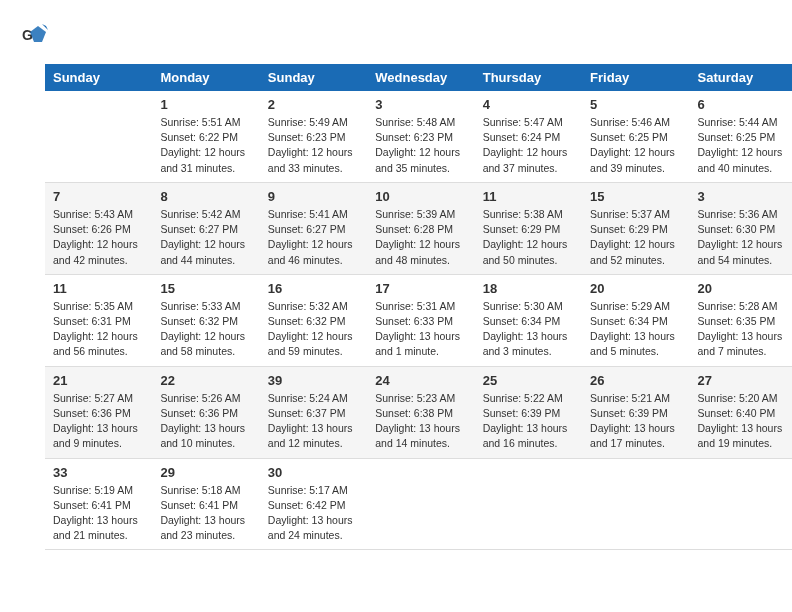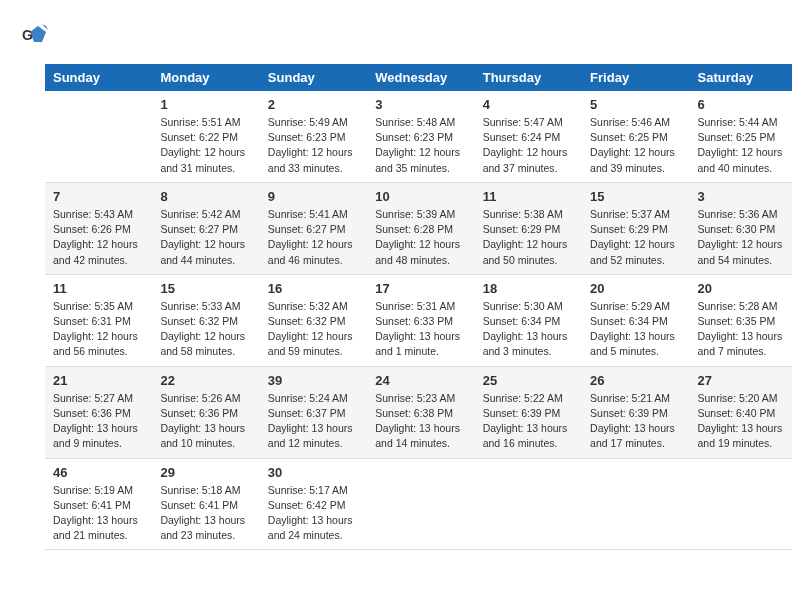--- a/index.html
+++ b/index.html
@@ -233,21 +233,21 @@
           <span class="day-num">26</span>
           <div class="day-info">Sunrise: 5:21 AM<br>Sunset: 6:39 PM<br>Daylight: 13 hours<br>and 17 minutes.</div>
         </td>
         <td>
           <span class="day-num">27</span>
           <div class="day-info">Sunrise: 5:20 AM<br>Sunset: 6:40 PM<br>Daylight: 13 hours<br>and 19 minutes.</div>
         </td>
       </tr>
       <tr>
         <td>
-          <span class="day-num">46</span>
+          <span class="day-num">33</span>
           <div class="day-info">Sunrise: 5:19 AM<br>Sunset: 6:41 PM<br>Daylight: 13 hours<br>and 21 minutes.</div>
         </td>
         <td>
           <span class="day-num">29</span>
           <div class="day-info">Sunrise: 5:18 AM<br>Sunset: 6:41 PM<br>Daylight: 13 hours<br>and 23 minutes.</div>
         </td>
         <td>
           <span class="day-num">30</span>
           <div class="day-info">Sunrise: 5:17 AM<br>Sunset: 6:42 PM<br>Daylight: 13 hours<br>and 24 minutes.</div>
         </td>

